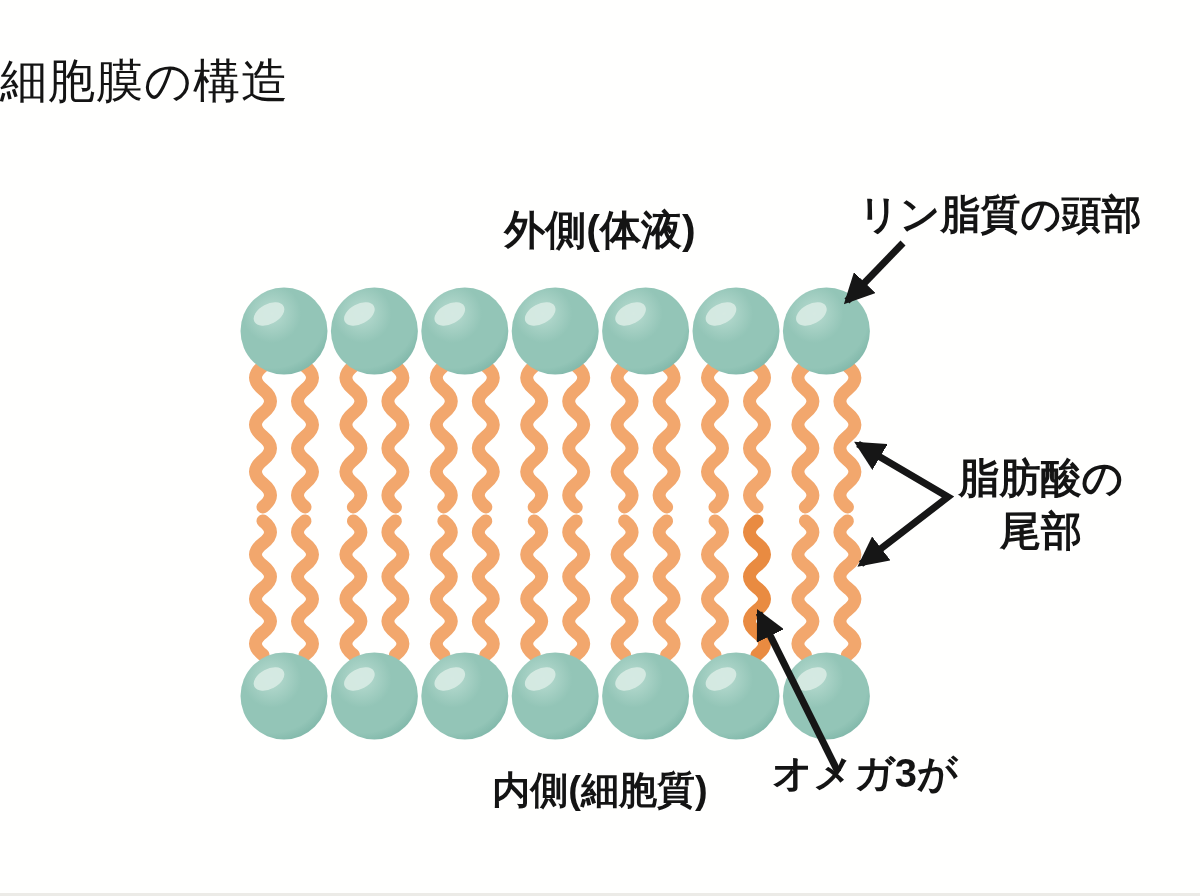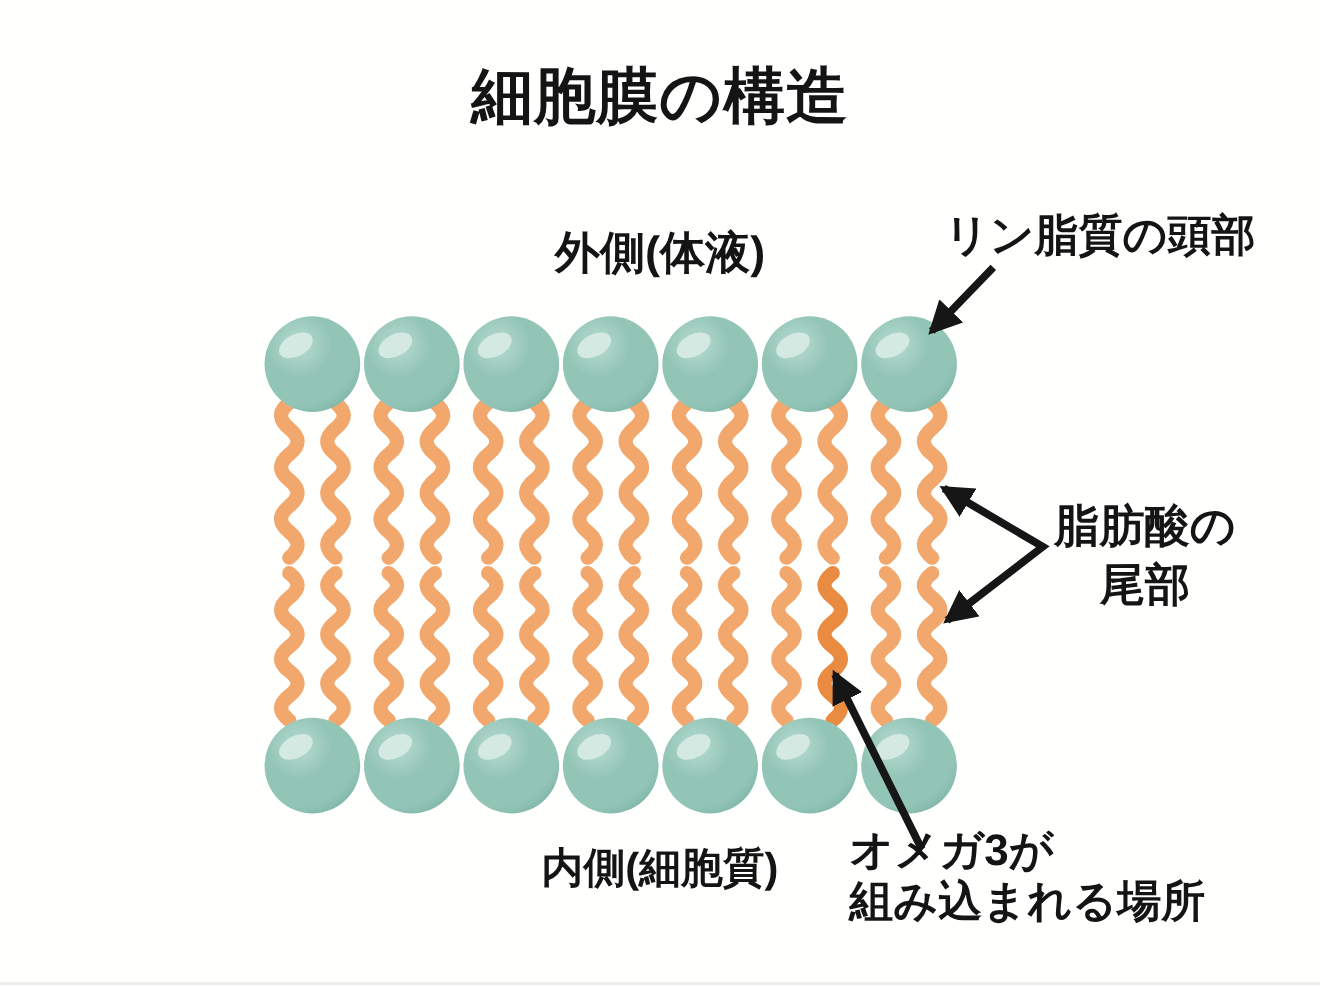--- a/index.html
+++ b/index.html
@@ -8,22 +8,22 @@
     background:#fffffe;
     font-family:"Liberation Sans","DejaVu Sans",sans-serif;
     color:#141414;
   }
   .page::after{
     content:"";position:absolute;left:0;right:0;bottom:0;height:3px;
     background:#ecebe7;
   }
   svg.membrane{position:absolute;left:0;top:0;}
   .title{
-    position:absolute;top:50px;left:0;right:0;text-align:center;
-    font-size:56px;font-weight:700;letter-spacing:1px;
+    position:absolute;top:50px;left:0;right:0;
+    font-size:47px;font-weight:400;letter-spacing:1px;
   }
   .lbl{position:absolute;font-weight:700;line-height:1.2;}
   .outside{top:206px;left:0;right:0;text-align:center;font-size:41px;}
   .inside{top:768px;left:0;right:0;text-align:center;font-size:38px;}
   .head-label{top:190px;left:820px;width:360px;text-align:center;font-size:40px;}
   .tails-label{top:452px;left:901px;width:280px;text-align:center;font-size:41px;line-height:1.3;}
   .omega{top:750px;left:772px;width:400px;text-align:left;font-size:40px;line-height:1.18;}
 </style>
 </head>
 <body>
@@ -117,16 +117,15 @@
     <div>脂肪酸の</div>
     <div>尾部</div>
   </div>
 
   <div class="lbl head-label">リン脂質の頭部</div>
 
   <div class="lbl inside">内側(細胞質)</div>
 
   <div class="lbl omega">
     <div>オメガ3が</div>
-    <div>組み込まれる場所</div>
   </div>
 
 </div>
 
 </body></html>

